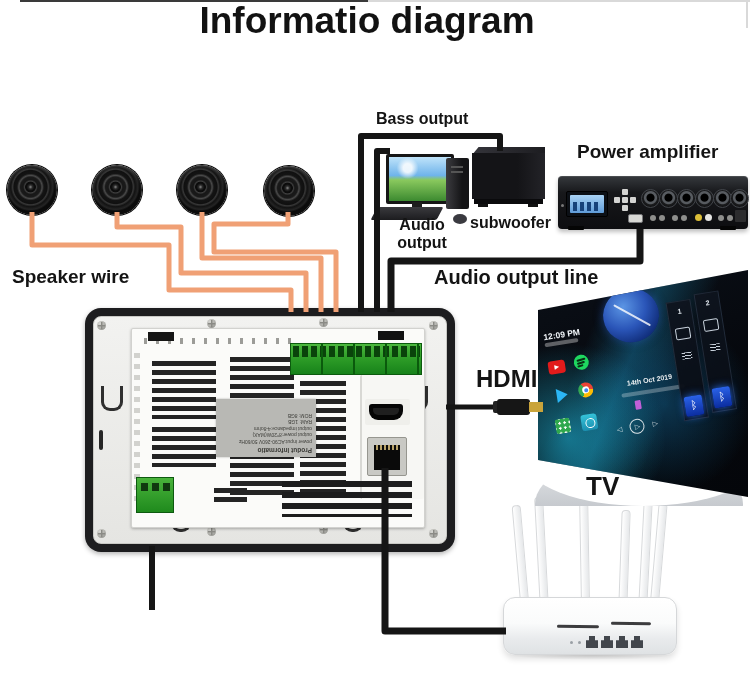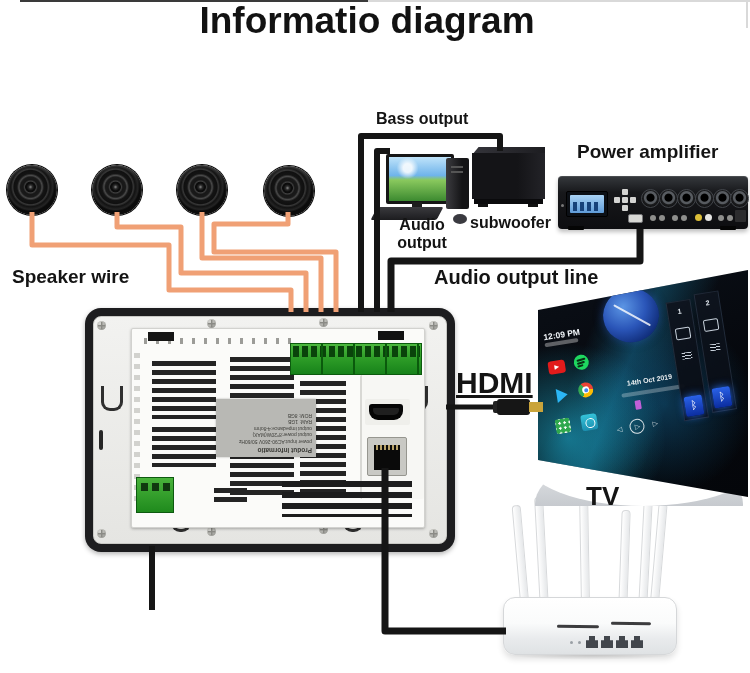--- a/index.html
+++ b/index.html
@@ -203,22 +203,22 @@
 
   <div class="title">Informatio diagram</div>
 
   <div class="lbl" style="left:12px;top:266px;font-size:19px;">Speaker wire</div>
   <div class="lbl" style="left:376px;top:110px;font-size:16px;">Bass output</div>
   <div class="lbl" style="left:386px;top:216px;font-size:16px;width:72px;text-align:center;white-space:pre-line;">Audio
 output</div>
   <div class="lbl" style="left:470px;top:214px;font-size:16px;">subwoofer</div>
   <div class="lbl" style="left:434px;top:266px;font-size:20px;">Audio output line</div>
   <div class="lbl" style="left:577px;top:141px;font-size:19px;">Power amplifier</div>
-  <div class="lbl" style="left:456px;top:366px;font-size:30px;text-decoration:underline;">HDMI</div>
-  <div class="lbl" style="left:586px;top:472px;font-size:26px;margin-top:10px;">TV</div>
+  <div class="lbl" style="left:476px;top:366px;font-size:24px;">HDMI</div>
+  <div class="lbl" style="left:586px;top:472px;font-size:26px;">TV</div>
 
   <div class="abs spk" style="left:7px;top:165px;"></div>
   <div class="abs spk" style="left:92px;top:165px;"></div>
   <div class="abs spk" style="left:177px;top:165px;"></div>
   <div class="abs spk" style="left:264px;top:166px;"></div>
 
   <div class="abs mon"></div>
   <div class="abs mon-stand"></div>
   <div class="abs mon-base"></div>
   <div class="abs tower">

